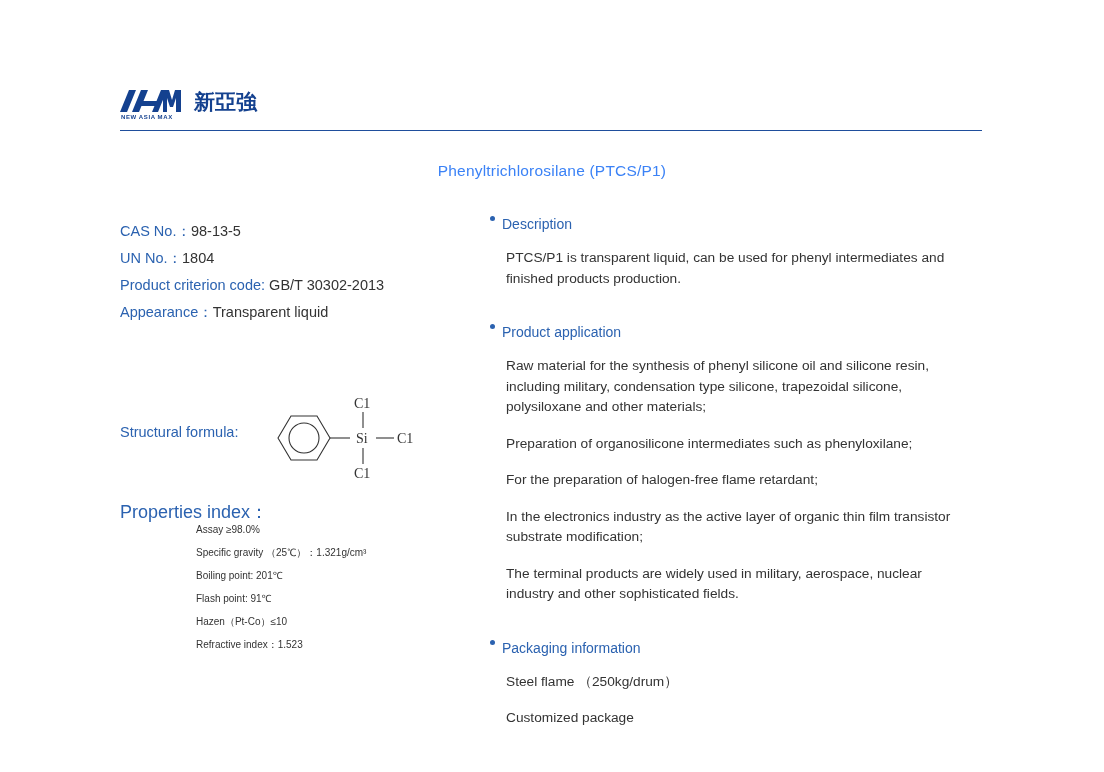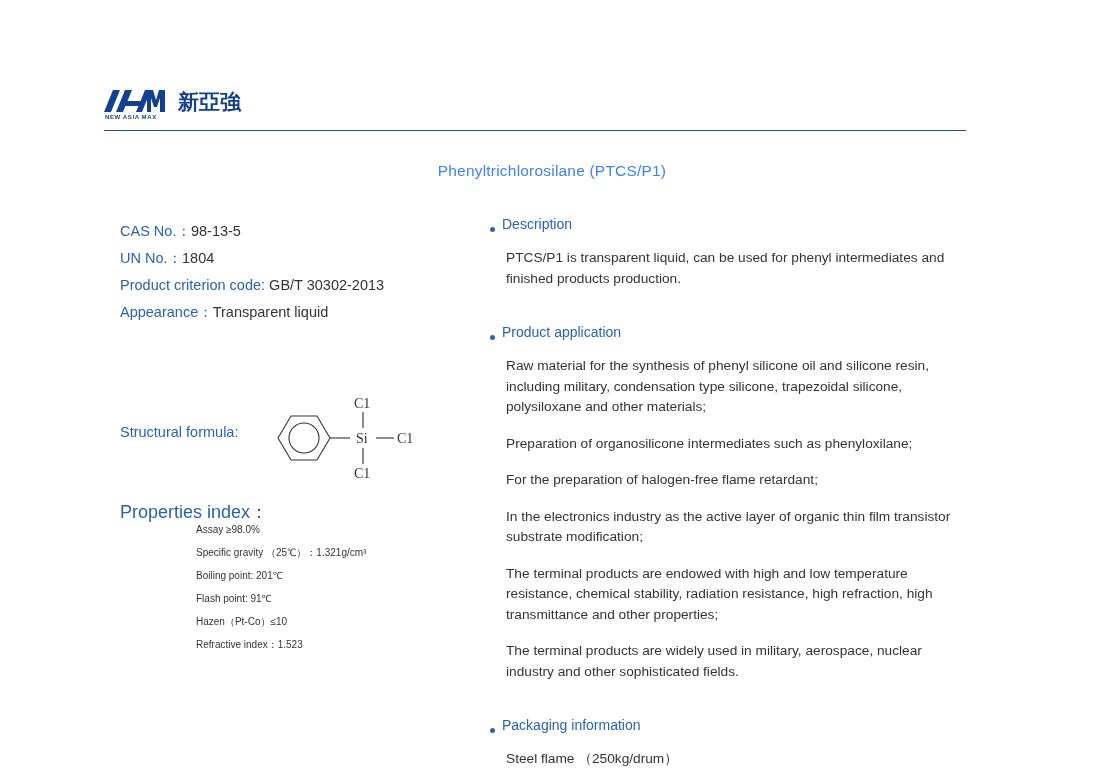--- a/index.html
+++ b/index.html
@@ -16,21 +16,21 @@
   }
   .page {
     position: relative;
     width: 1104px;
     height: 772px;
   }
 
   
   .header {
     position: absolute;
-    left: 104px;
+    left: 120px;
     top: 88px;
     width: 862px;
     height: 44px;
   }
   .logo-wrap {
     position: absolute;
     left: 0;
     top: 0;
     display: flex;
     align-items: flex-end;
@@ -154,21 +154,21 @@
     position: absolute;
     left: 490px;
     top: 216px;
     width: 490px;
   }
   .sect-head {
     font-size: 14px;
     color: #2b62b0;
     margin: 0 0 2px 0;
     display: flex;
-    align-items: flex-end;
+    align-items: flex-start;
     gap: 7px;
   }
   .bullet {
     display: inline-block;
     width: 5px;
     height: 5px;
     border-radius: 50%;
     background: #2b62b0;
     flex: none;
   }
@@ -269,21 +269,20 @@
     <div class="gap-md"></div>
 
     <div class="sect-head">
       <span class="bullet"></span>
       <span>Product application</span>
     </div>
     <p class="body-text">Raw material for the synthesis of phenyl silicone oil and silicone resin, including military, condensation type silicone, trapezoidal silicone, polysiloxane and other materials;</p>
     <p class="body-text">Preparation of organosilicone intermediates such as phenyloxilane;</p>
     <p class="body-text">For the preparation of halogen-free flame retardant;</p>
     <p class="body-text">In the electronics industry as the active layer of organic thin film transistor substrate modification;</p>
-    <p class="body-text">The terminal products are endowed with high and low temperature resistance, chemical stability, radiation resistance, high refraction, high transmittance and other properties;</p>
     <p class="body-text">The terminal products are widely used in military, aerospace, nuclear industry and other sophisticated fields.</p>
 
     <div class="gap-md"></div>
 
     <div class="sect-head">
       <span class="bullet"></span>
       <span>Packaging information</span>
     </div>
     <p class="body-text pkg-line">Steel flame （250kg/drum）</p>
     <p class="body-text">Customized package</p>

